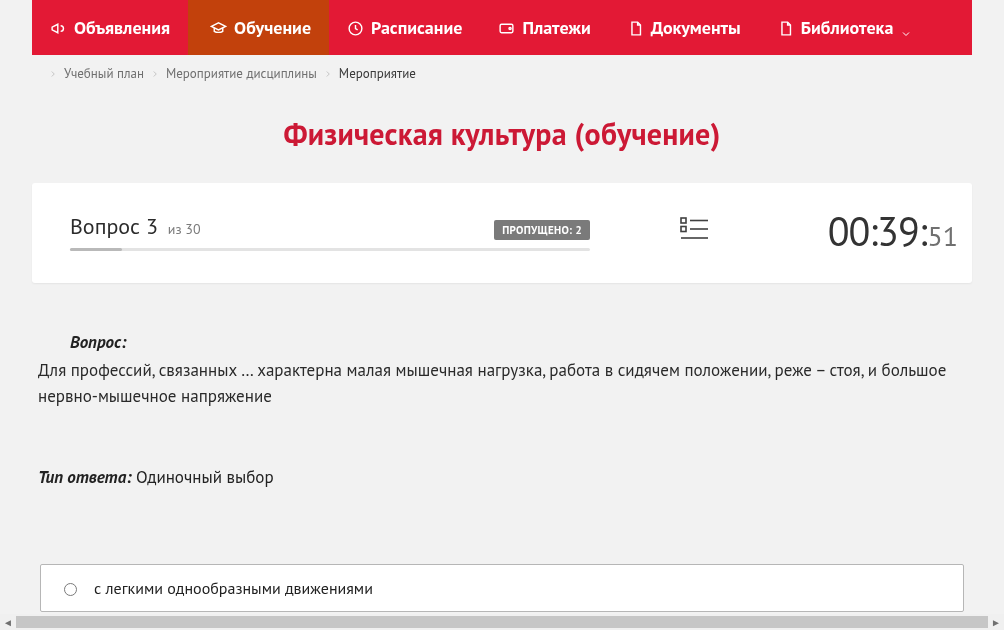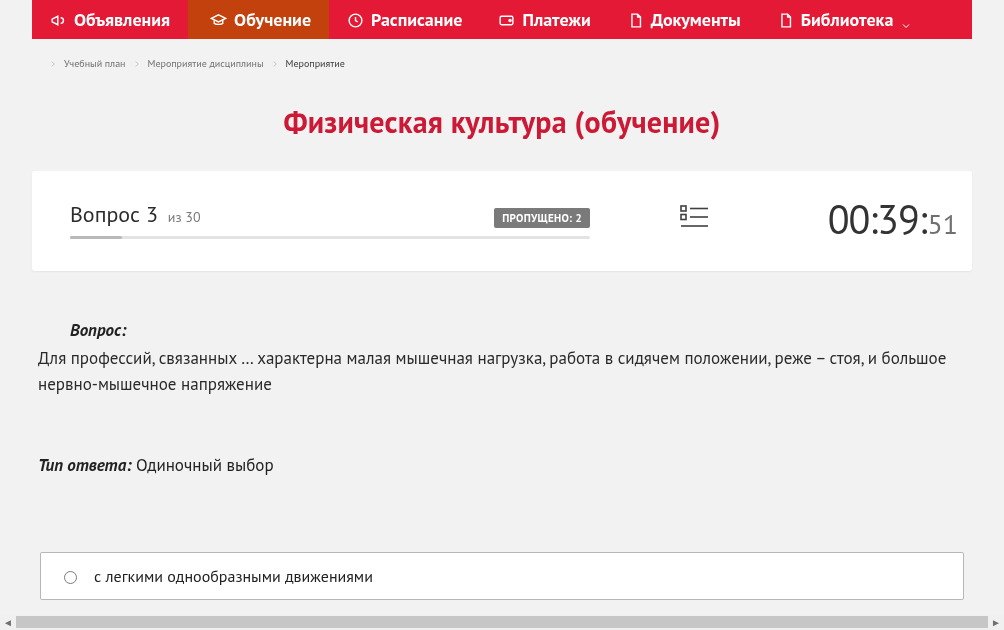--- a/index.html
+++ b/index.html
@@ -71,21 +71,21 @@
   }
   .page {
     max-width: 940px;
     margin: 0 auto;
     padding-bottom: 60px;
   }
   
   .nav {
     display: flex;
     background: #e31935;
-    height: 39px;
+    height: 55px;
     margin-top: 0px;
   }
   .nav-item {
     display: flex;
     align-items: center;
     gap: 7px;
     color: #fff;
     font-weight: 700;
     font-size: 18px;
     padding: 0 18px;
@@ -104,23 +104,22 @@
   .chev-down {
     width: 12px;
     height: 12px;
   }
   
   .breadcrumb {
     display: flex;
     align-items: center;
     gap: 6px;
     padding: 10px 10px 8px 10px;
-    font-size: 10px;
+    font-size: 13px;
     color: #707070;
-    margin-top: 8px;
   }
   .breadcrumb a {
     color: #707070;
     text-decoration: none;
     cursor: pointer;
   }
   .breadcrumb .sep {
     color: #bcbcbc;
     display: inline-flex;
     align-items: center;

